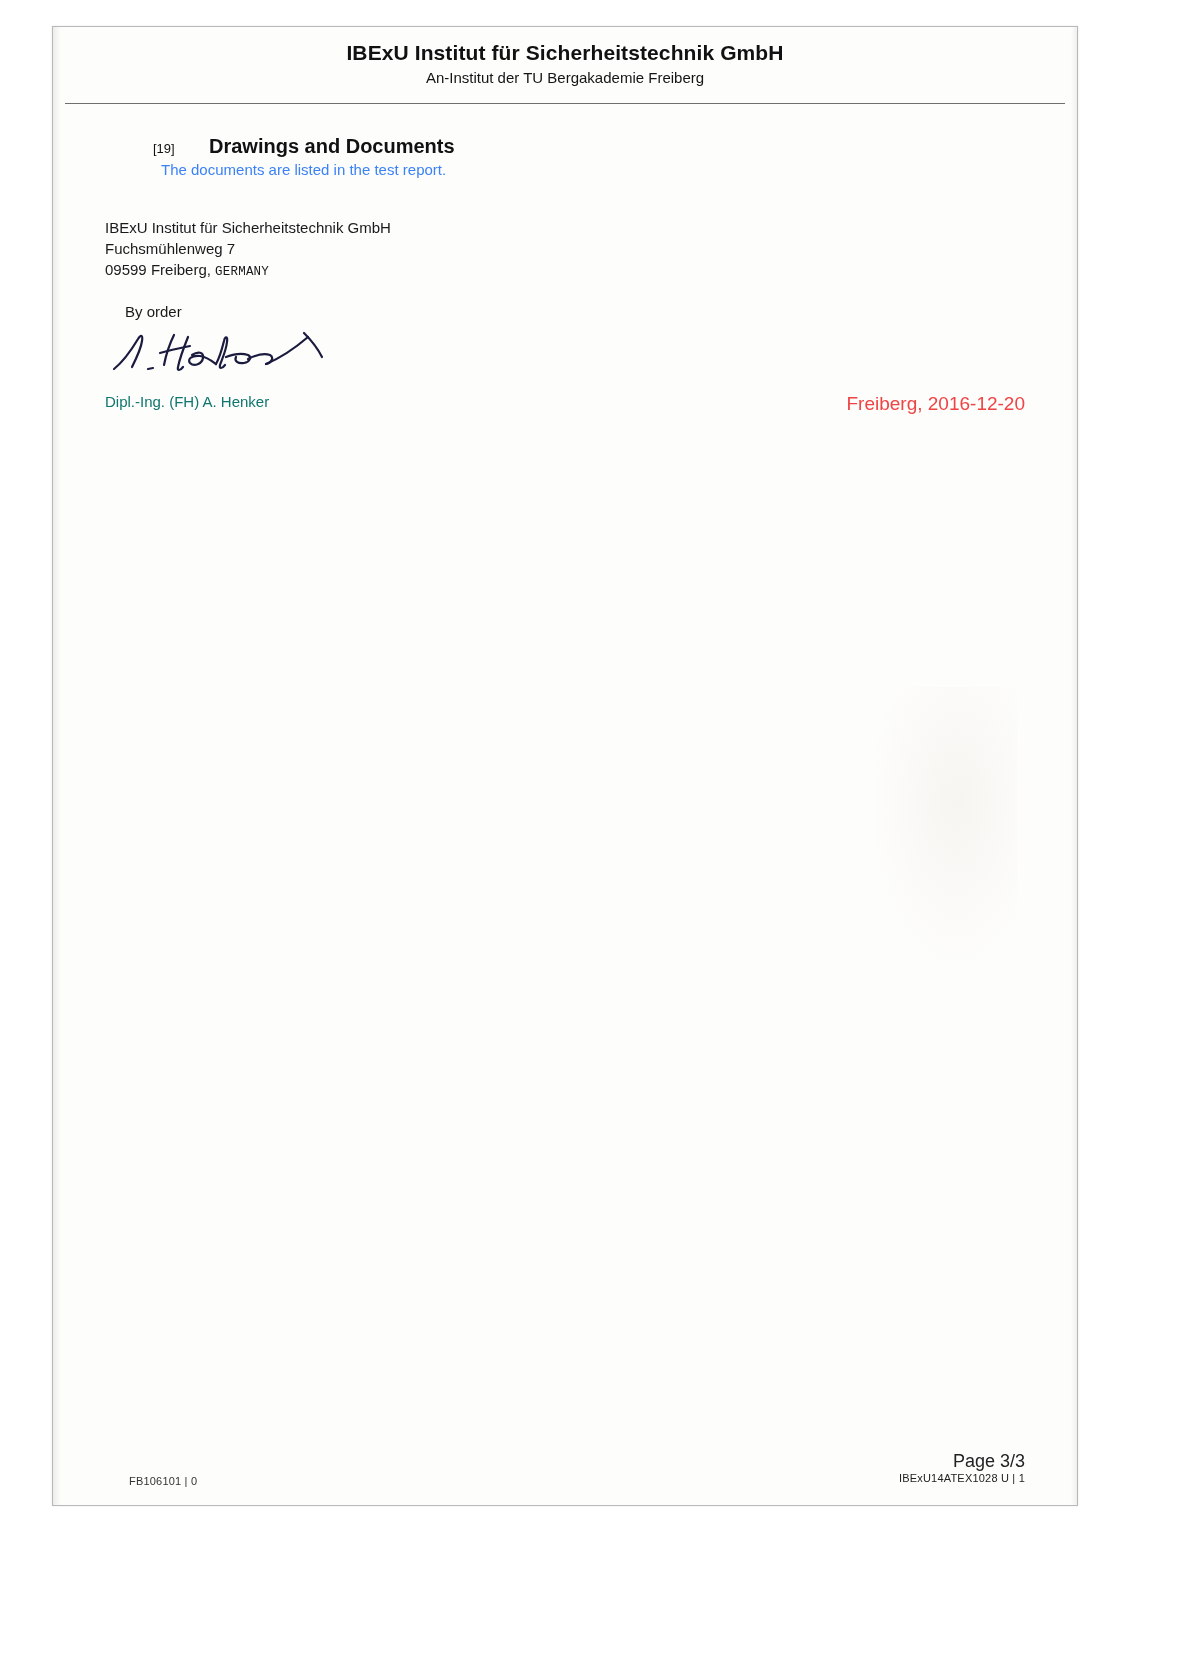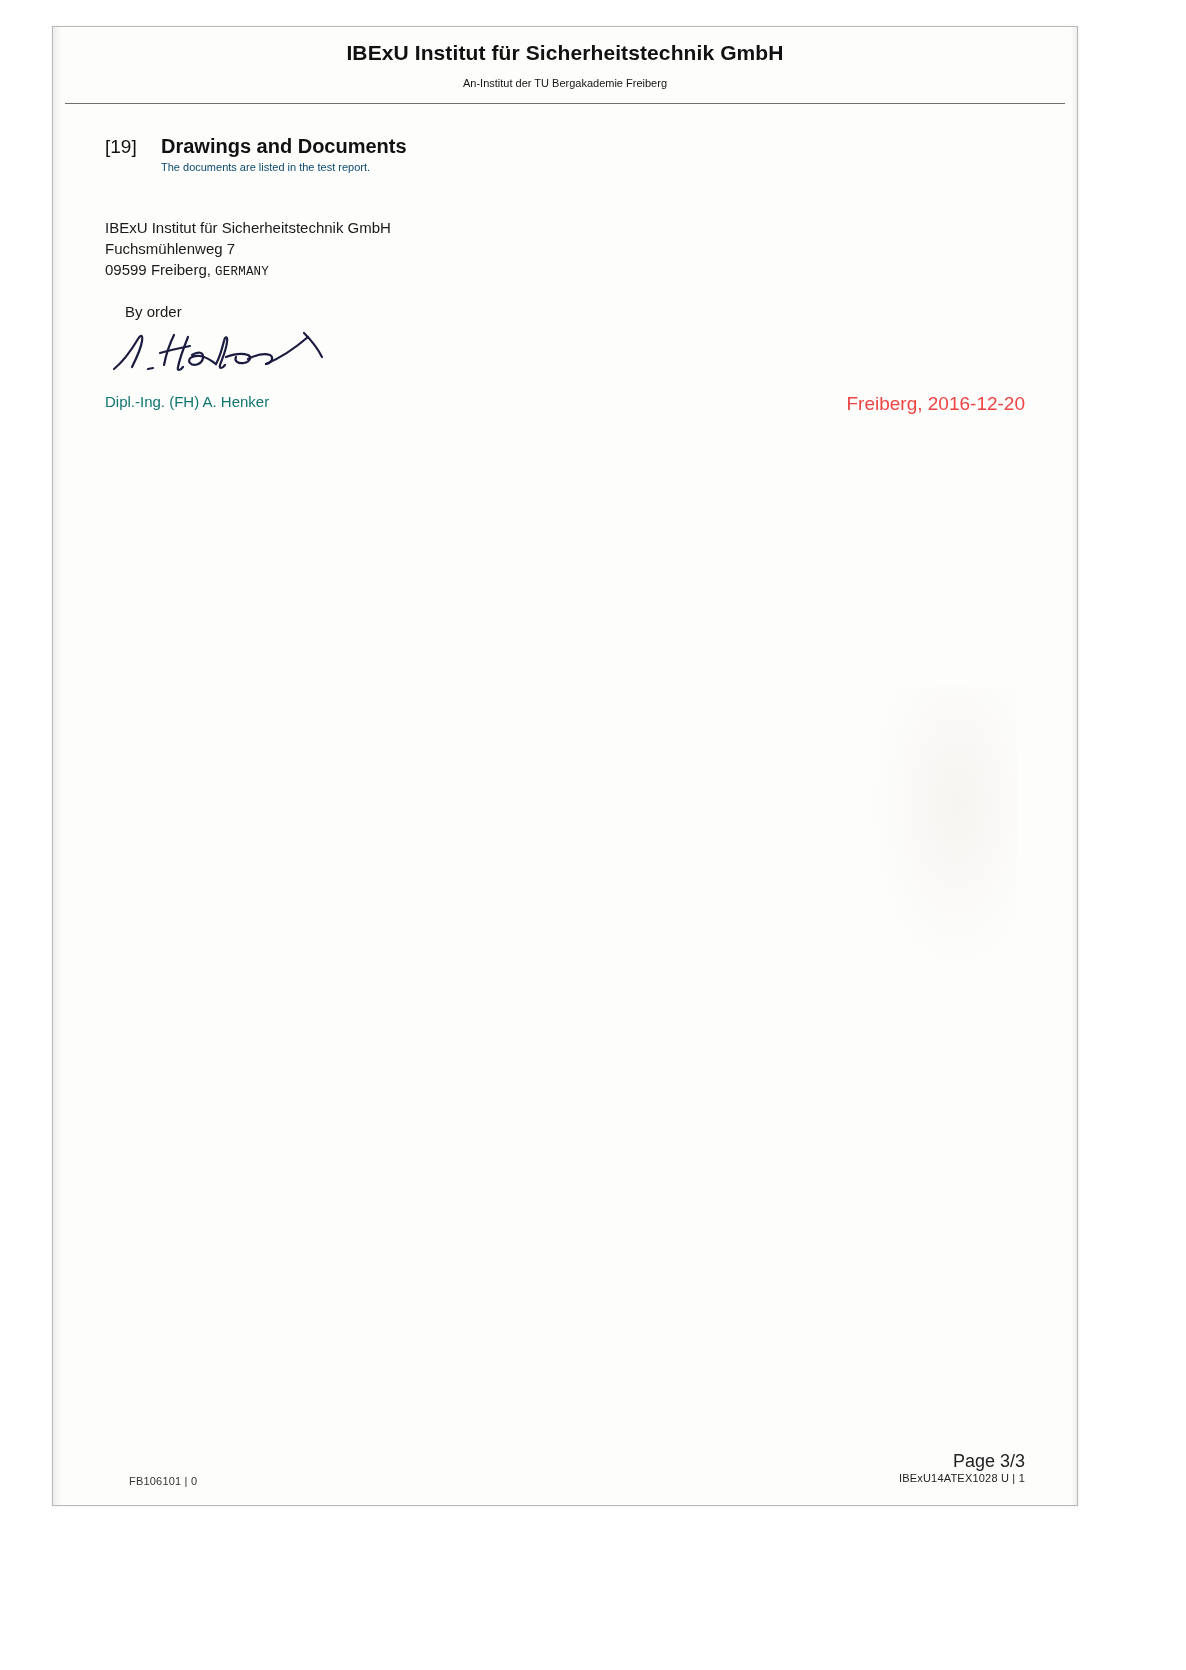--- a/index.html
+++ b/index.html
@@ -73,22 +73,22 @@
     width: 920px;
     text-align: center;
   }
   .doc-header .title-main {
     font-size: 21px;
     font-weight: bold;
     letter-spacing: 0.1px;
     color: #111;
   }
   .doc-header .title-sub {
-    font-size: 11px;
-    margin-top: 12px;
+    font-size: 15px;
+    margin-top: 4px;
     color: #141414;
   }
   .header-rule {
     position: absolute;
     left: 12px;
     top: 76px;
     width: 1000px;
     height: 1px;
     background: #6f6f6f;
   }
@@ -99,33 +99,34 @@
     left: 52px;
     top: 108px;
     width: 900px;
   }
   .sec-row {
     display: flex;
     align-items: baseline;
   }
   .sec-num {
     width: 56px;
-    font-size: 19px;
+    font-size: 13px;
     color: #111;
+    margin-left: 48px;
   }
   .sec-title {
     font-size: 20px;
     font-weight: bold;
     color: #111;
   }
   .sec-text {
     margin-left: 56px;
     margin-top: 3px;
-    font-size: 11px;
-    color: #0c4a6e;
+    font-size: 15px;
+    color: #3b82f6;
   }
 
   .address-block {
     position: absolute;
     left: 52px;
     top: 190px;
     font-size: 15px;
     line-height: 21px;
     color: #1a1a1a;
   }

